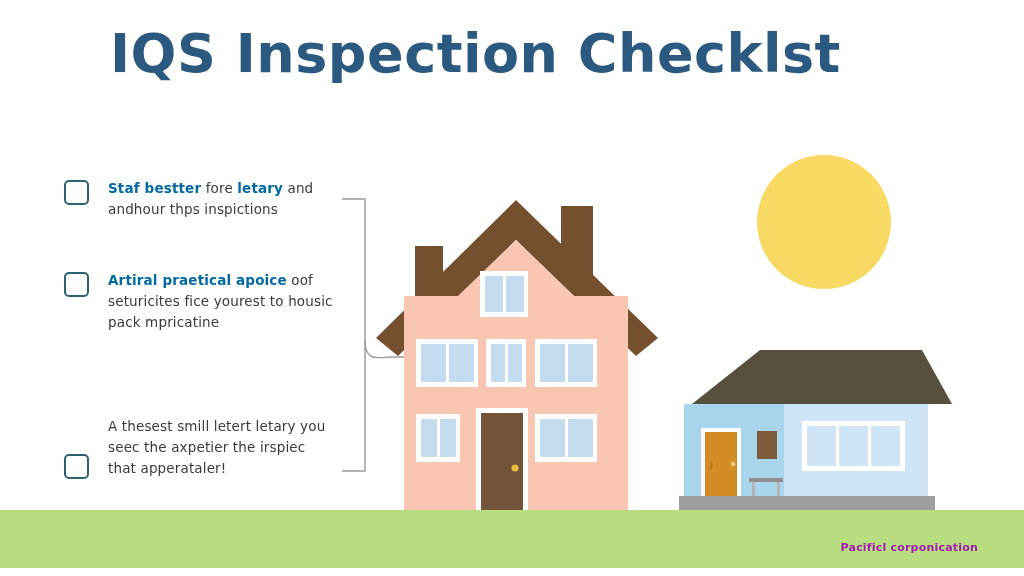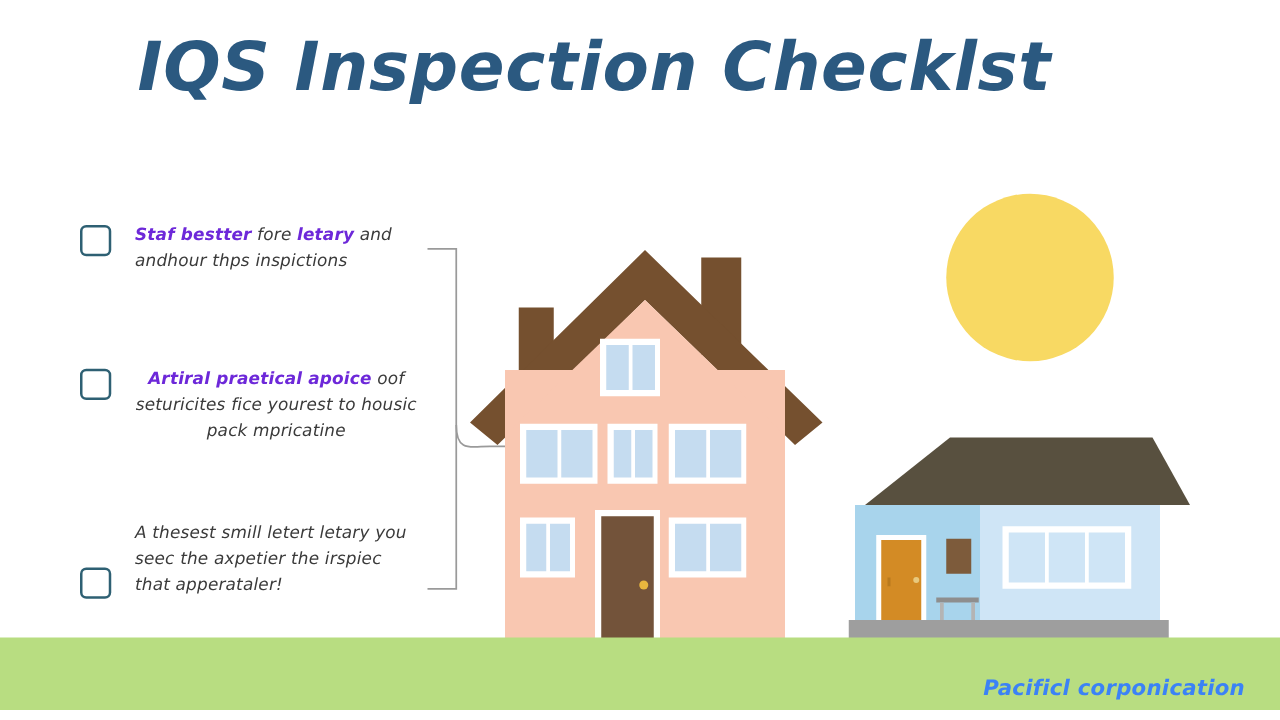--- a/index.html
+++ b/index.html
@@ -9,21 +9,20 @@
   }
   body {
     font-family: "DejaVu Sans", "Liberation Sans", sans-serif;
   }
   #slide {
     position: relative;
     width: 1024px;
     height: 576px;
     background: #ffffff;
     overflow: hidden;
-    font-style: italic;
   }
 
   
   .title {
     position: absolute;
     left: 110px;
     top: 22px;
     font-size: 54px;
     font-weight: 700;
     letter-spacing: 0.5px;
@@ -38,21 +37,21 @@
     top: 178px;
     width: 280px;
   }
   .check-item {
     position: absolute;
     display: flex;
     align-items: flex-start;
     width: 270px;
   }
   .check-item.i0 { top: 0px; }
-  .check-item.i1 { top: 115px; text-align: center; }
+  .check-item.i1 { top: 92px; }
   .check-item.i2 { top: 238px; align-items: flex-end; }
 
   .checkbox {
     width: 25px;
     height: 25px;
     min-width: 25px;
     border: 2px solid #2E6073;
     border-radius: 5px;
     background: #ffffff;
     box-sizing: border-box;
@@ -60,21 +59,21 @@
   }
   .check-text {
     margin-left: 19px;
     font-size: 13.5px;
     line-height: 21px;
     color: #3A3A3A;
     letter-spacing: 0.15px;
   }
   .check-text .b {
     font-weight: 700;
-    color: #6d28d9;
+    color: #0369a1;
   }
 
   
   .connector {
     position: absolute;
     left: 330px;
     top: 185px;
     width: 110px;
     height: 300px;
   }
@@ -94,25 +93,25 @@
   .ground {
     position: absolute;
     left: 0;
     top: 510px;
     width: 1024px;
     height: 58px;
     background: #B8DD81;
   }
   .footer-note {
     position: absolute;
-    right: 28px;
+    right: 46px;
     top: 541px;
-    font-size: 17px;
+    font-size: 11px;
     font-weight: 700;
-    color: #3b82f6;
+    color: #a21caf;
     letter-spacing: 0.2px;
   }
 
   
   .house-main {
     position: absolute;
     left: 368px;
     top: 196px;
     width: 300px;
     height: 316px;

